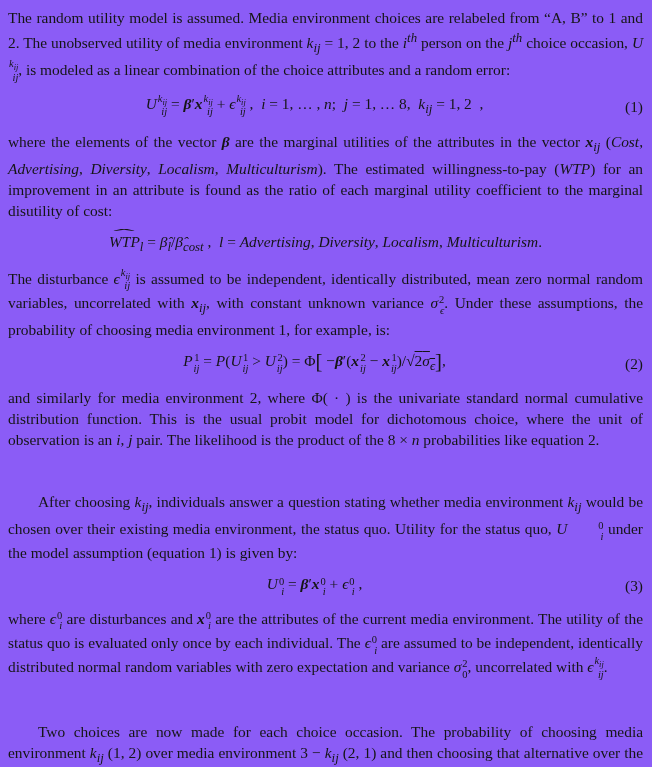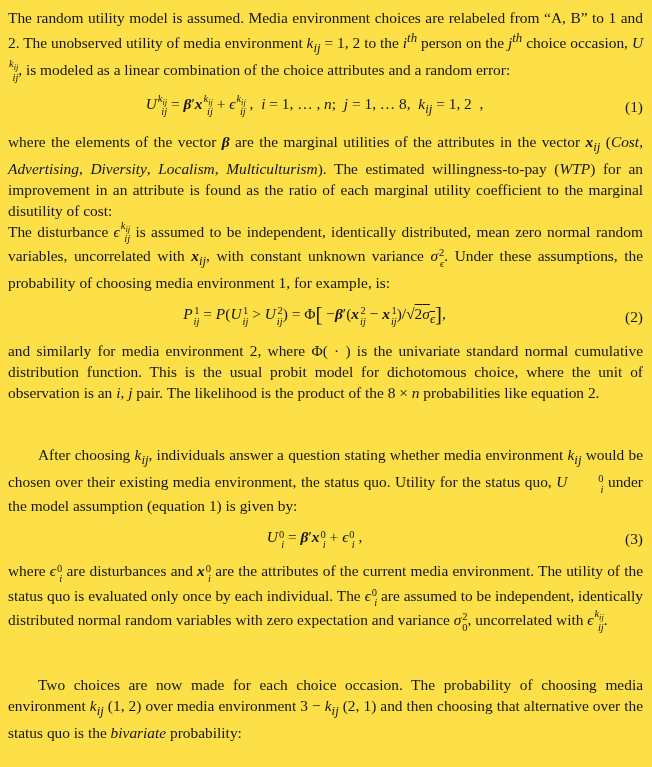--- a/index.html
+++ b/index.html
@@ -6,21 +6,21 @@
     margin: 0;
     padding: 0;
     background: #ffffff;
   }
   .page {
     position: relative;
     width: 652px;
     height: 767px;
     box-sizing: border-box;
     padding: 7px 9px 6px 8px;
-    background: #fde047; 
+    background: #8b5cf6; 
     color: #151515;      
     font-family: "Liberation Serif", "DejaVu Serif", serif;
     font-size: 15.4px;
     line-height: 21px;
     overflow: hidden;
   }
   p.para {
     margin: 0;
     text-align: justify;
   }
@@ -77,20 +77,23 @@
 
   <p class="para">The random utility model is assumed. Media environment choices are relabeled from “A, B” to 1 and 2. The unobserved utility of media environment <i>k<sub>ij</sub></i> = 1, 2 to the <i>i</i><sup><i>th</i></sup> person on the <i>j</i><sup><i>th</i></sup> choice occasion, <i>U</i><span class="ss"><span><i>k<sub>ij</sub></i></span><span><i>ij</i></span></span>, is modeled as a linear combination of the choice attributes and a random error:</p>
 
   <div class="eq">
     <span class="eq-body"><i>U</i><span class="ss"><span><i>k<sub>ij</sub></i></span><span><i>ij</i></span></span> = <b><i>β</i></b>′<b><i>x</i></b><span class="ss"><span><i>k<sub>ij</sub></i></span><span><i>ij</i></span></span> + <i>ϵ</i><span class="ss"><span><i>k<sub>ij</sub></i></span><span><i>ij</i></span></span> ,&nbsp;&nbsp;<i>i</i> = 1, … , <i>n</i>;&nbsp; <i>j</i> = 1, … 8,&nbsp; <i>k<sub>ij</sub></i> = 1, 2&nbsp;&nbsp;,</span>
     <span class="eq-num">(1)</span>
   </div>
 
   <p class="para">where the elements of the vector <b><i>β</i></b> are the marginal utilities of the attributes in the vector <b><i>x</i></b><sub><i>ij</i></sub> (<i>Cost</i>, <i>Advertising</i>, <i>Diversity</i>, <i>Localism</i>, <i>Multiculturism</i>). The estimated willingness-to-pay (<i>WTP</i>) for an improvement in an attribute is found as the ratio of each marginal utility coefficient to the marginal disutility of cost:</p>
 
+  <div class="eq">
+    <span class="eq-body"><span class="hatw"><i>WTP</i></span><sub><i>l</i></sub> = <i>β̂</i><sub><i>l</i></sub>/<i>β̂</i><sub><i>cost</i></sub> ,&nbsp;&nbsp;<i>l</i> = <i>Advertising</i>, <i>Diversity</i>, <i>Localism</i>, <i>Multiculturism</i>.</span>
+  </div>
 
   <p class="para">The disturbance <i>ϵ</i><span class="ss"><span><i>k<sub>ij</sub></i></span><span><i>ij</i></span></span> is assumed to be independent, identically distributed, mean zero normal random variables, uncorrelated with <b><i>x</i></b><sub><i>ij</i></sub>, with constant unknown variance <i>σ</i><span class="ss"><span>2</span><span><i>ϵ</i></span></span>. Under these assumptions, the probability of choosing media environment 1, for example, is:</p>
 
   <div class="eq">
     <span class="eq-body"><i>P</i><span class="ss"><span>1</span><span><i>ij</i></span></span> = <i>P</i>(<i>U</i><span class="ss"><span>1</span><span><i>ij</i></span></span> &gt; <i>U</i><span class="ss"><span>2</span><span><i>ij</i></span></span>) = Φ<span class="big">[</span> −<b><i>β</i></b>′(<b><i>x</i></b><span class="ss"><span>2</span><span><i>ij</i></span></span> − <b><i>x</i></b><span class="ss"><span>1</span><span><i>ij</i></span></span>)/√<span class="ovl">2<i>σ<sub>ϵ</sub></i></span><span class="big">]</span>,</span>
     <span class="eq-num">(2)</span>
   </div>
 
   <p class="para">and similarly for media environment 2, where Φ( · ) is the univariate standard normal cumulative distribution function. This is the usual probit model for dichotomous choice, where the unit of observation is an <i>i</i>, <i>j</i> pair. The likelihood is the product of the 8 × <i>n</i> probabilities like equation 2.</p>
 

